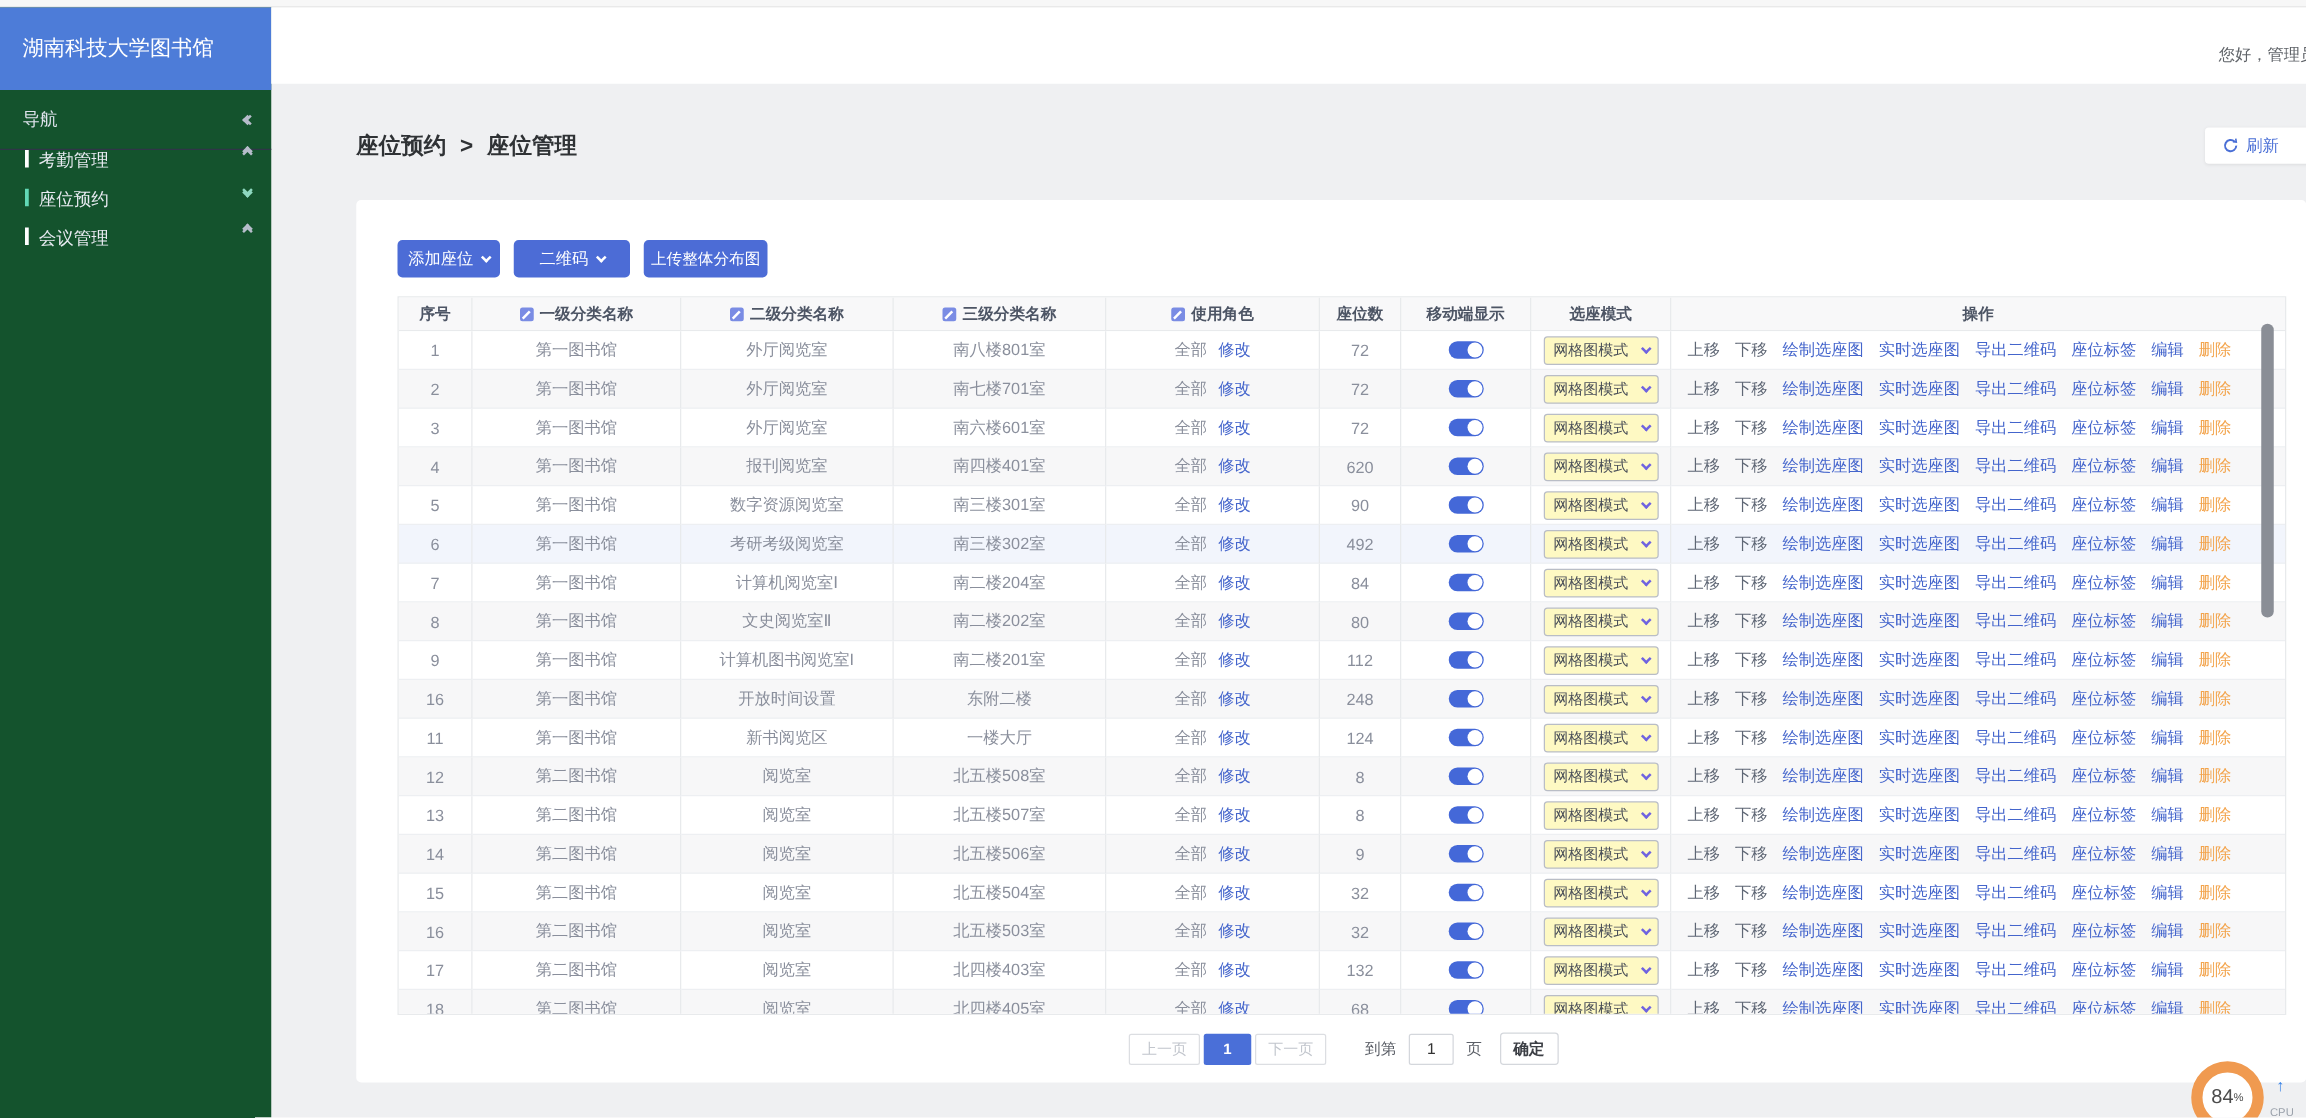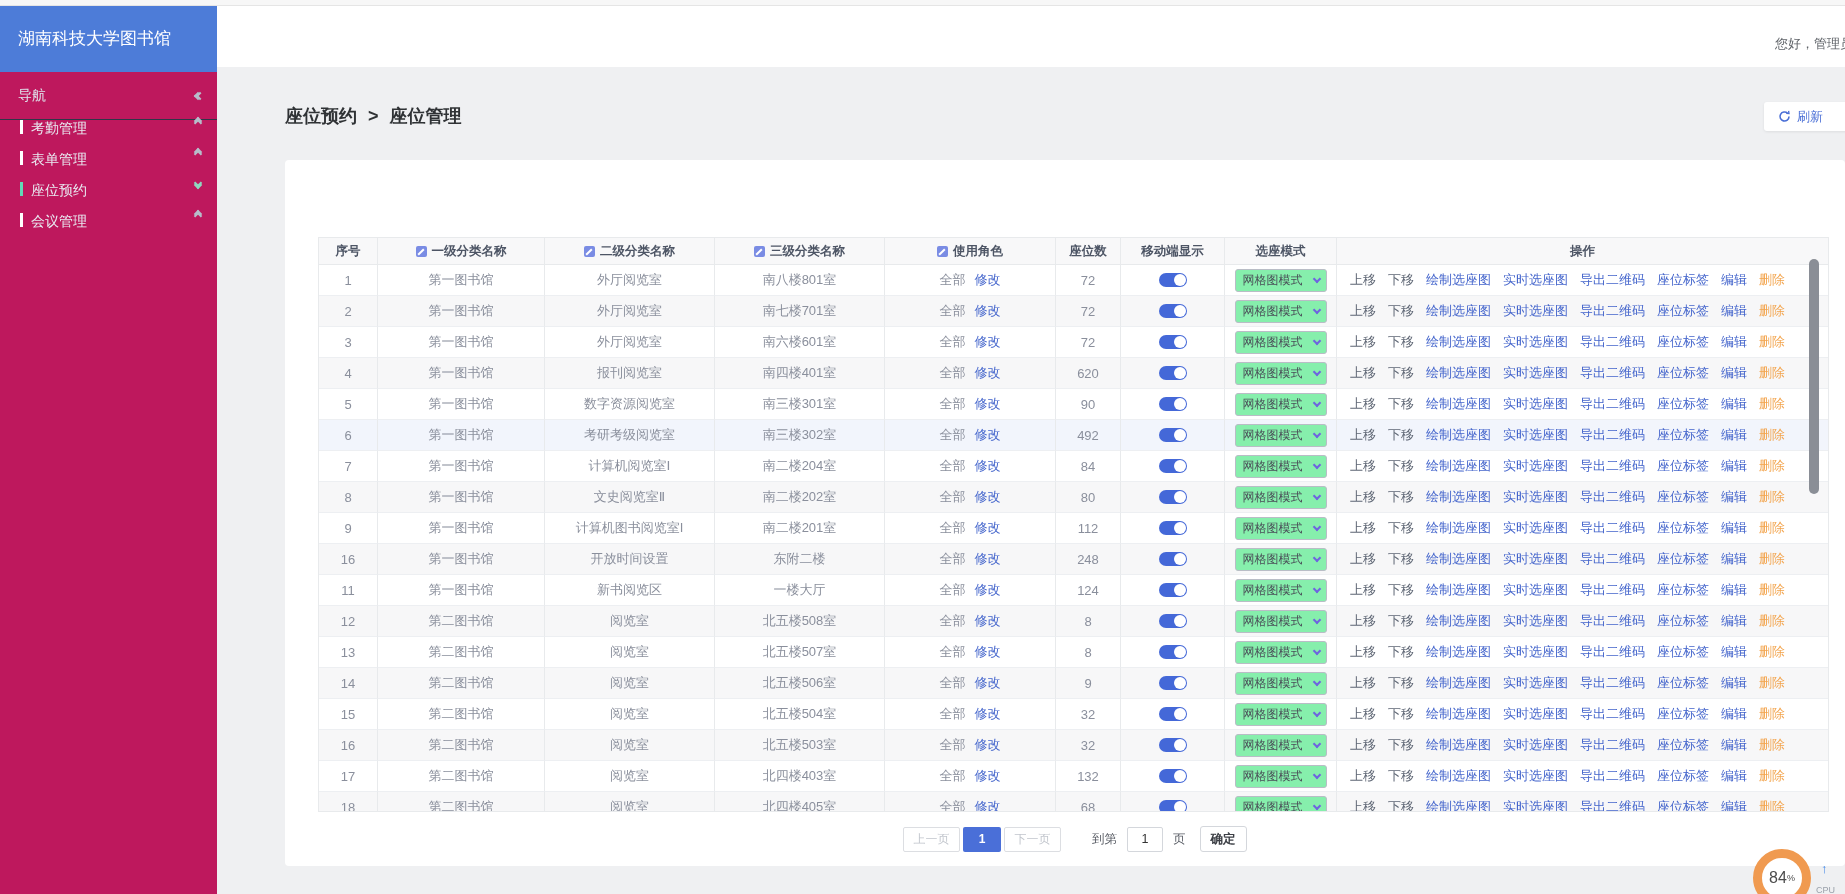--- a/index.html
+++ b/index.html
@@ -3,21 +3,21 @@
 <meta charset="utf-8">
 <style>
   * { margin:0; padding:0; box-sizing:border-box; }
   html,body { width:1845px; height:894px; overflow:hidden; }
   body { position:relative; background:#eff0f2; font-family:"Liberation Sans","DejaVu Sans",sans-serif; color:#333; }
 
   
   .top-strip { position:absolute; left:0; top:0; width:1845px; height:6px; background:#f7f7f7; border-bottom:1px solid #e5e5e5; }
 
   
-  .sidebar { position:absolute; left:0; top:6px; width:217px; height:888px; background:#be185d; }
+  .sidebar { position:absolute; left:0; top:6px; width:217px; height:888px; background:#14532d; }
   .side-logo { height:66px; line-height:66px; background:#4d7cd8; color:#fff; font-size:17px; padding-left:18px; white-space:nowrap; overflow:hidden; }
   .nav-row { height:48px; display:flex; align-items:center; justify-content:space-between; padding:0 16px 0 18px; color:#dfe3ec; font-size:14px; border-bottom:1px solid #2f3648; }
   .side-group { height:31px; display:flex; align-items:flex-start; padding:0 16px 0 20px; color:#e9ebf2; font-size:14px; cursor:pointer; }
   .gbar { width:3px; height:14px; background:#fff; margin-right:8px; }
   .side-group.expanded .gbar { background:#62d9b6; }
   .glabel { flex:1; white-space:nowrap; overflow:hidden; }
   .submenu { background:#313848; }
   .subitem { height:30px; line-height:30px; padding-left:40px; color:#a9afbc; font-size:13px; cursor:pointer; white-space:nowrap; }
   .subitem.active { background:#62d9b6; color:#2e3a51; }
 
@@ -56,21 +56,21 @@
   .edit-ic::after { content:""; position:absolute; left:1px; top:5px; width:8px; height:2px; background:#fff; transform:rotate(-45deg); }
   .tr { display:grid; grid-template-columns:var(--cols); height:31px; background:#fff; }
   .tr:nth-child(even) { background:#f7f7f8; }
   .tr.hl { background:#f2f5fc; }
   .td { display:flex; align-items:center; justify-content:center; font-size:13px; color:#8a8f9c; border-right:1px solid #e8eaec; border-bottom:1px solid #edeff2; white-space:nowrap; overflow:hidden; }
   .td:last-child { border-right:none; }
   .lnk { color:#4465cc; cursor:pointer; text-decoration:none; }
   .role-gap { margin-right:9px; }
   .toggle { position:relative; width:28px; height:14px; border-radius:7px; background:#4468d8; cursor:pointer; flex:none; }
   .toggle .knob { position:absolute; right:1px; top:1px; width:12px; height:12px; border-radius:50%; background:#fff; }
-  .select { display:flex; align-items:center; justify-content:space-between; width:92px; height:23px; border:1px solid #b9bdc6; border-radius:3px; background:#86efac; padding:0 6px 0 7px; cursor:pointer; }
+  .select { display:flex; align-items:center; justify-content:space-between; width:92px; height:23px; border:1px solid #b9bdc6; border-radius:3px; background:#fef9c3; padding:0 6px 0 7px; cursor:pointer; }
   .sel-txt { font-size:12px; color:#4a4f58; }
   .sel-chev { display:inline-block; width:6px; height:6px; border-left:2px solid #6f63e0; border-bottom:2px solid #6f63e0; transform:rotate(-45deg); margin-top:-3px; }
   .ops { justify-content:flex-start; padding-left:13px; gap:12px; }
   .op { font-size:13px; cursor:pointer; }
   .op.move { color:#5f6775; }
   .op.link { color:#4465cc; }
   .op.danger { color:#f3a44c; }
   .vscroll { position:absolute; left:1490px; top:21px; width:10px; height:235px; border-radius:5px; background:#8a8e96; }
 
   
@@ -101,28 +101,20 @@
     <span>导航</span>
     <span class="dchev left">
         <i></i>
         <i></i>
       </span>
   </div>
   <div>
       <div class="side-group">
         <span class="gbar"></span>
         <span class="glabel">考勤管理</span>
-        <span class="dchev up">
-          <i></i>
-          <i></i>
-        </span>
-      </div>
-      <div class="side-group">
-        <span class="gbar"></span>
-        <span class="glabel">表单管理</span>
         <span class="dchev up">
           <i></i>
           <i></i>
         </span>
       </div>
       <div class="side-group expanded">
         <span class="gbar"></span>
         <span class="glabel">座位预约</span>
         <span class="dchev down">
           <i></i>
@@ -152,20 +144,33 @@
 
 <div class="refresh-btn">
   <svg width="13" height="13" viewBox="0 0 13 13">
       <path d="M11 6.5a4.5 4.5 0 1 1-1.4-3.25" fill="none" stroke="#4a6fd6" stroke-width="1.6"></path>
       <path d="M10.6 0.9 L11 3.6 L8.3 3.3" fill="none" stroke="#4a6fd6" stroke-width="1.3"></path>
     </svg>
   <span>刷新</span>
 </div>
 
 <div class="card">
+  <div class="toolbar">
+    <button class="btn-blue btn-add">
+        <span>添加座位</span>
+        <span class="btn-chev"></span>
+      </button>
+    <button class="btn-blue btn-qr">
+        <span>二维码</span>
+        <span class="btn-chev"></span>
+      </button>
+    <button class="btn-blue btn-upload">
+        <span>上传整体分布图</span>
+      </button>
+  </div>
 
   <div class="tbl-wrap">
     <div class="thead">
         <div class="th">
           <span>序号</span>
         </div>
         <div class="th">
           <span class="edit-ic"></span>
           <span>一级分类名称</span>
         </div>

